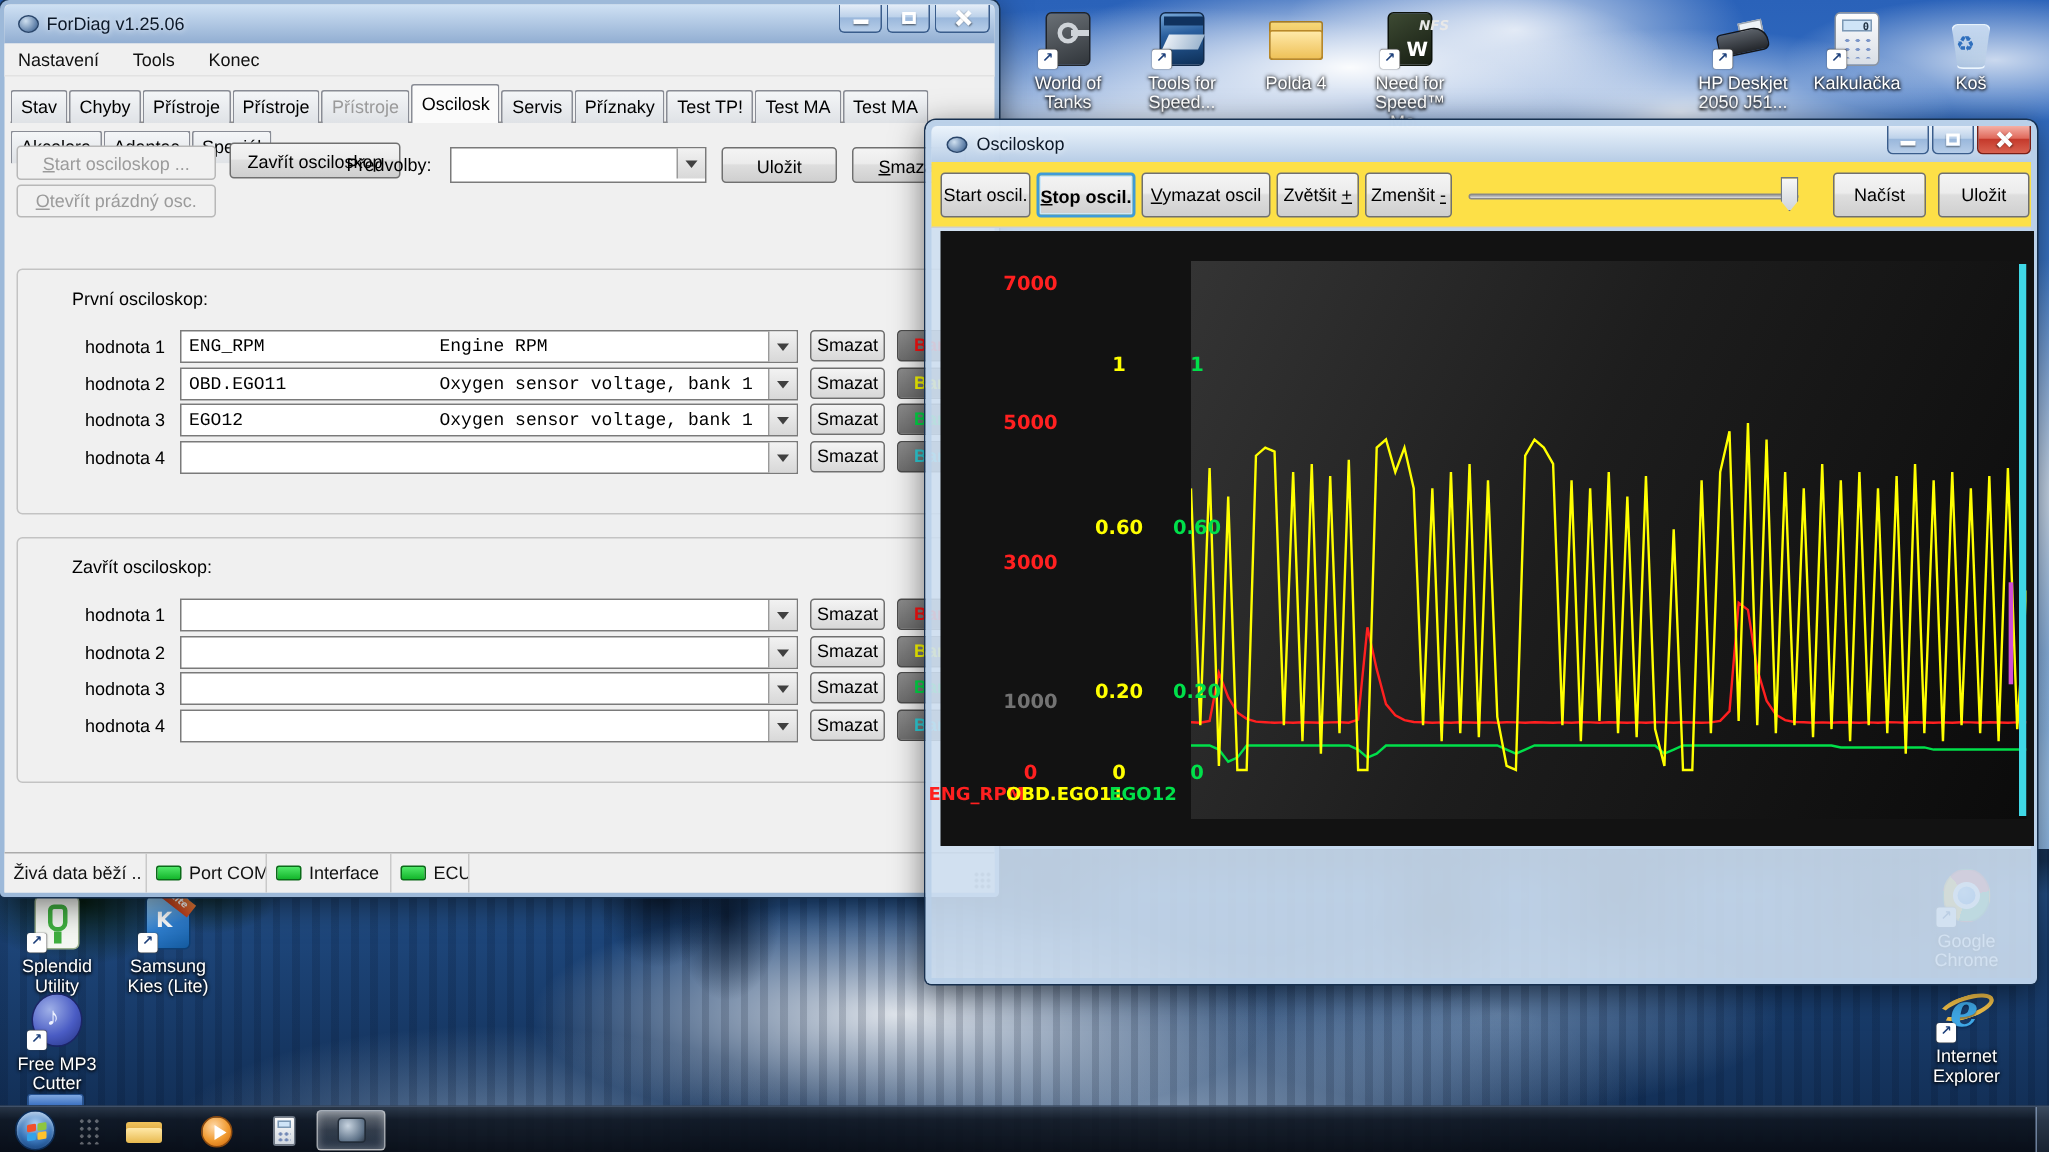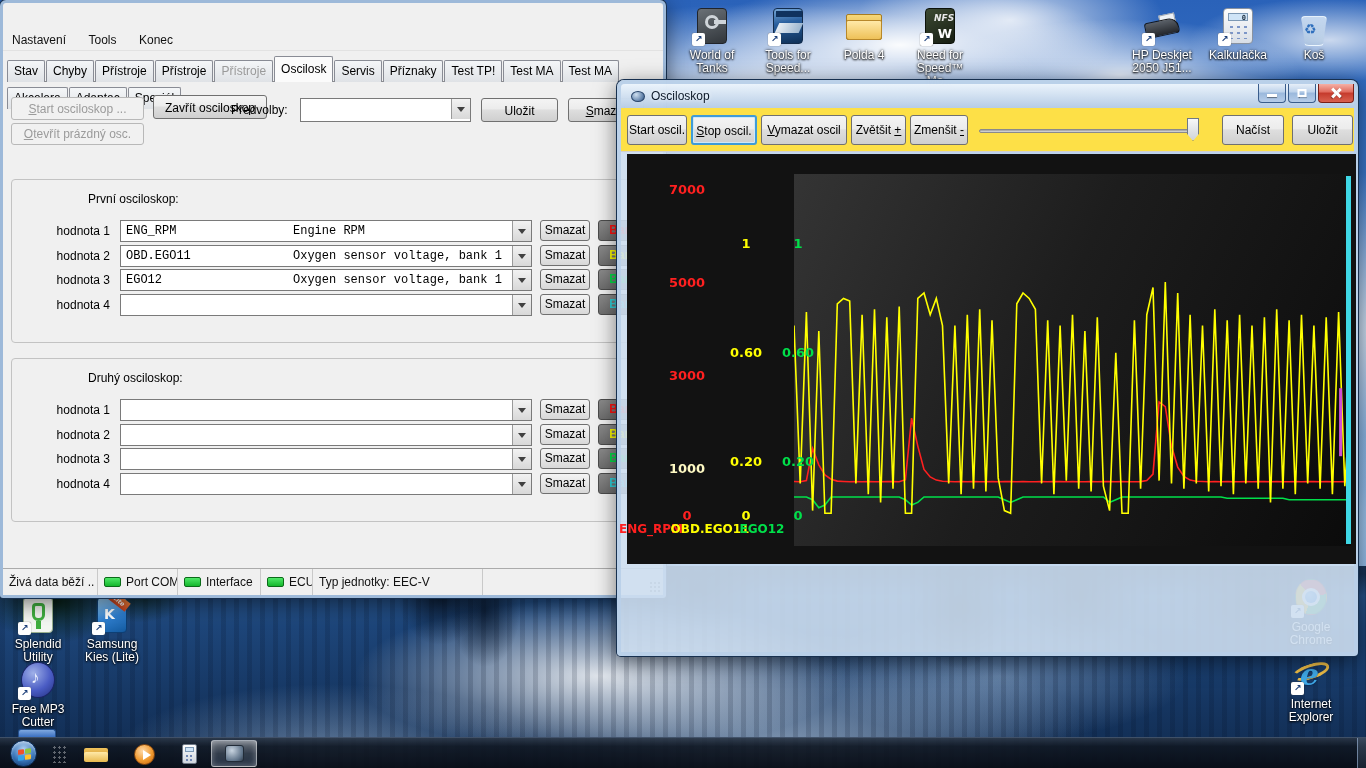--- a/index.html
+++ b/index.html
@@ -53,21 +53,21 @@
   .ic-wot i { position:absolute; left:7px; top:6px; width:14px; height:14px; border:3px solid #cfd4d9; border-radius:50%; }
   .ic-wot b { position:absolute; left:16px; top:11px; width:12px; height:4px; background:#cfd4d9; }
   .ic-nfs1 { background:linear-gradient(170deg,#77a8d8 0%,#2a5f9e 40%,#0d2f57 100%); border:1px solid #122b4c; }
   .ic-nfs1 i { position:absolute; left:3px; top:14px; width:24px; height:10px; background:linear-gradient(90deg,#e8eef5,#9db6cf); transform:skewX(-25deg); }
   .ic-nfs1 b { position:absolute; left:2px; top:2px; width:26px; height:6px; background:#10325e; }
   .ic-folder { position:absolute; inset:4px 3px 4px 3px; }
   .ic-folder .back { position:absolute; left:0; top:4px; width:36px; height:26px; background:linear-gradient(180deg,#f7d878,#dca63e); border-radius:2px; border:1px solid #a87c20; }
   .ic-folder .tab { position:absolute; left:0; top:0; width:16px; height:8px; background:#e9bf58; border-radius:2px 2px 0 0; border:1px solid #a87c20; }
   .ic-folder .front { position:absolute; left:0; top:10px; width:36px; height:20px; background:linear-gradient(180deg,#ffe9a8,#eec158); border-radius:2px 2px 3px 3px; border:1px solid #b8882a; }
   .ic-nfs2 { background:linear-gradient(150deg,#3d4a33,#161d12); border:1px solid #0c120a; }
-  .ic-nfs2 i { position:absolute; left:8px; top:4px; color:#e8e8e8; font:italic bold 9px "DejaVu Sans",sans-serif; }
+  .ic-nfs2 i { position:absolute; left:20px; top:4px; color:#e8e8e8; font:italic bold 9px "DejaVu Sans",sans-serif; }
   .ic-nfs2 b { position:absolute; right:2px; bottom:2px; color:#fff; font:bold 13px "DejaVu Sans",sans-serif; }
   .ic-hp { position:absolute; inset:6px 2px 6px 2px; }
   .ic-hp .body { position:absolute; left:2px; top:8px; width:34px; height:16px; background:linear-gradient(180deg,#5a6068,#23262b); border-radius:3px 10px 4px 4px; transform:rotate(-12deg); border:1px solid #14161a; }
   .ic-hp .sheet { position:absolute; left:16px; top:2px; width:16px; height:9px; background:#eef2f6; transform:rotate(-12deg); border:1px solid #9aa2ac; }
   .ic-calc { background:linear-gradient(180deg,#fdfdfd,#d8dee6); border:1px solid #8a93a0; }
   .ic-calc i { position:absolute; left:4px; top:4px; right:4px; height:8px; background:#cfe4f7; border:1px solid #7c98b4; font:bold 7px "DejaVu Sans Mono",monospace; color:#234; text-align:right; line-height:8px; padding-right:1px; }
   .ic-calc b { position:absolute; left:4px; right:4px; top:15px; bottom:4px;
     background-image:radial-gradient(#7c96c8 1.4px, rgba(0,0,0,0) 1.5px); background-size:7px 6px; }
   .ic-bin { position:absolute; inset:2px 6px 0 6px; }
   .ic-bin .cup { position:absolute; left:2px; top:8px; width:26px; height:30px; background:linear-gradient(180deg,rgba(225,238,250,.75),rgba(170,195,220,.55)); border:1px solid rgba(240,248,255,.9); border-radius:4px 4px 8px 8px; clip-path:polygon(0 0,100% 0,84% 100%,16% 100%); }
@@ -99,40 +99,40 @@
   .glyph-min { position:absolute; left:50%; bottom:5px; width:10px; height:3px; margin-left:-5px; background:#fff; box-shadow:0 1px 1px rgba(0,0,0,.45); }
   .glyph-max { position:absolute; left:50%; top:50%; width:9px; height:8px; transform:translate(-50%,-50%); border:2px solid #fff; box-shadow:0 1px 1px rgba(0,0,0,.45); }
   .glyph-x { position:absolute; left:50%; top:50%; width:12px; height:12px; transform:translate(-50%,-50%); }
   .glyph-x:before,.glyph-x:after { content:""; position:absolute; left:5px; top:0; width:2.5px; height:12px; background:#fff; box-shadow:0 1px 1px rgba(0,0,0,.4); }
   .glyph-x:before { transform:rotate(45deg); } .glyph-x:after { transform:rotate(-45deg); }
 
   .btn { position:absolute; display:inline-block; border:1px solid #707070; border-radius:3px;
     background:linear-gradient(180deg,#f4f4f4 0%,#ececec 45%,#dedede 50%,#cfcfcf 100%);
     font-size:12px; color:#000; text-align:center; }
   .btn.disabled { color:#9b9b9b; border-color:#b8b8b8; background:#f1f1f1; }
-  .btn.focused { border:2px solid #3f9bd8; box-shadow:inset 0 0 0 1px #cfe8f8; }
+  .btn.focused { border:2px solid #3f9bd8; box-shadow:inset 0 0 0 1px #cfe8f8;font-weight:bold; }
 
   
   #fordiag { left:0; top:0; width:666px; height:598px;
     border:3px solid rgba(150,180,215,.92); border-radius:6px 6px 3px 3px;
     background:#f0f0f0; }
   #fd-titlebar { height:26px; background:linear-gradient(180deg,rgba(205,224,244,.95),rgba(140,170,208,.95)); border-radius:4px 4px 0 0; }
   #fd-title { position:absolute; left:28px; top:6px; }
   #fd-icon { position:absolute; left:9px; top:7px; width:14px; height:12px; border-radius:50%;
     background:radial-gradient(circle at 35% 30%,#cfe0f0,#5e7fa8 70%,#2f4e74); border:1px solid #29456a; }
   #fd-menubar { position:absolute; left:0; right:0; top:26px; height:22px; background:#f0f0f0; border-bottom:1px solid #e2e2e2; }
   .menu-item { display:inline-block; padding:4px 9px 0 9px; font-size:12px; color:#111; }
   #fd-tabs { position:absolute; left:4px; top:52px; right:4px; height:27px; border-bottom:1px solid #8e8e8e; }
   .tab { position:relative; display:inline-block; height:22px; margin:5px 1px 0 0; padding:3px 6px 0 6px;
     font-size:12px; color:#000; border:1px solid #898c95; border-bottom:none; border-radius:2px 2px 0 0;
     background:linear-gradient(180deg,#f4f6f8,#dfe2e6); vertical-align:bottom; }
   .tab.active { height:26px; margin-top:1px; background:#fbfbfb; z-index:2; padding-top:5px; }
   .tab.disabled { color:#9a9a9a; }
   .grpbox { position:absolute; left:8px; width:640px; height:164px; border:1px solid #c3c3c3; border-radius:4px; }
-  .grpbox .gtitle { position:absolute; left:34px; top:12px; font-size:12px; color:#000; background:#f0f0f0; padding:0 2px;margin-left:40px; }
+  .grpbox .gtitle { position:absolute; left:34px; top:12px; font-size:12px; color:#000; background:#f0f0f0; padding:0 2px; }
   .vrow { position:absolute; left:6px; right:0; height:21px; }
   .vrow .rlabel { position:absolute; left:0; top:4px; width:92px; text-align:right; font-size:12px; }
   .combo { position:absolute; left:102px; top:0; width:412px; height:22px; background:#fff; border:1px solid #7a7a7a; }
   .combo .cname { position:absolute; left:5px; top:3px; width:166px; font:12px "Liberation Mono","DejaVu Sans Mono",monospace; white-space:pre; overflow:hidden; }
   .combo .cdesc { position:absolute; left:172px; top:3px; right:22px; font:12px "Liberation Mono","DejaVu Sans Mono",monospace; white-space:pre; overflow:hidden; }
   .combo .drop { position:absolute; right:0; top:0; width:19px; height:20px; border-left:1px solid #9a9a9a;
     background:linear-gradient(180deg,#f2f2f2,#d8d8d8); }
   .combo .drop:after { content:""; position:absolute; left:5px; top:8px; border:4px solid rgba(0,0,0,0); border-top:5px solid #404040; }
   .rowbtn { position:absolute; top:0; height:21px; border:1px solid #707070; border-radius:3px;
     background:linear-gradient(180deg,#f4f4f4,#d8d8d8); font-size:12px; text-align:center; padding-top:2px; }
@@ -323,20 +323,33 @@
             <i>e</i>
           </div>
           <span class="shortcut">↗</span>
         </div>
         <div class="lbl">Internet Explorer</div>
       </div>
     </div>
   <div id="partial-icon"></div>
 
   <div id="fordiag" class="window glass">
+    <div id="fd-titlebar" class="titlebar">
+      <span id="fd-icon"></span>
+      <span id="fd-title" class="title-text">ForDiag v1.25.06</span>
+      <span class="capbtn" style="left:556px;width:29px;">
+          <i class="glyph-min"></i>
+        </span>
+      <span class="capbtn" style="left:588px;width:29px;">
+          <i class="glyph-max"></i>
+        </span>
+      <span class="capbtn" style="left:620px;width:37px;">
+          <i class="glyph-x"></i>
+        </span>
+    </div>
     <div id="fd-menubar">
       <span class="menu-item">Nastavení</span>
       <span class="menu-item">Tools</span>
       <span class="menu-item">Konec</span>
     </div>
     <div id="fd-tabs"><span class="tab">Stav</span><span class="tab">Chyby</span><span class="tab">Přístroje</span><span class="tab">Přístroje</span><span class="tab disabled">Přístroje</span><span class="tab active">Oscilosk</span><span class="tab">Servis</span><span class="tab">Příznaky</span><span class="tab">Test TP!</span><span class="tab">Test MA</span><span class="tab">Test MA</span><span class="tab">Akcelera</span><span class="tab">Adaptac</span><span class="tab">Speciál</span></div>
 
     <div class="btn disabled" style="left:8px;top:94px;width:133px;height:23px;padding-top:4px;"><u>S</u>tart osciloskop ...</div>
     <div class="btn disabled" style="left:8px;top:120px;width:133px;height:22px;padding-top:3px;"><u>O</u>tevřít prázdný osc.</div>
     <div class="btn" style="left:150px;top:92px;width:114px;height:24px;padding-top:5px;">Zavřít osciloskop</div>
@@ -385,21 +398,21 @@
             <div class="combo">
               <span class="cname"></span>
               <span class="cdesc"></span>
               <span class="drop"></span>
             </div>
             <div class="rowbtn" style="left: 522px; width: 50px;">Smazat</div>
             <div class="colorbtn" style="left: 580px; color: rgb(47, 212, 222);">Barva</div>
           </div>
         </div>
         <div class="grpbox" style="top: 355px;">
-          <span class="gtitle">Druhý osciloskop:</span>
+          <span class="gtitle">Zavřít osciloskop:</span>
           <div class="vrow" style="top: 40px;">
             <span class="rlabel">hodnota 1</span>
             <div class="combo">
               <span class="cname"></span>
               <span class="cdesc"></span>
               <span class="drop"></span>
             </div>
             <div class="rowbtn" style="left: 522px; width: 50px;">Smazat</div>
             <div class="colorbtn" style="left: 580px; color: rgb(255, 17, 17);">Barva</div>
           </div>
@@ -434,21 +447,20 @@
             <div class="colorbtn" style="left: 580px; color: rgb(47, 212, 222);">Barva</div>
           </div>
         </div>
       </div>
 
     <div id="fd-status">
       <div class="seg" style="left:0;width:95px;">Živá data běží ..</div>
       <div class="seg" style="left:95px;width:80px;"><span class="led"></span><span>Port COM5</span></div>
       <div class="seg" style="left:175px;width:83px;"><span class="led"></span><span>Interface</span></div>
       <div class="seg" style="left:258px;width:52px;"><span class="led"></span><span>ECU</span></div>
-      <div class="seg" style="left:310px;width:170px;">Typ jednotky: EEC-V</div>
       <div id="grip"></div>
     </div>
   </div>
 
   <div id="oscwin" class="window glass">
     <div id="osc-titlebar" class="titlebar">
       <span id="osc-icon"></span>
       <span id="osc-title" class="title-text">Osciloskop</span>
       <span class="capbtn" style="left:637px;width:28px;">
           <i class="glyph-min"></i>
@@ -478,21 +490,21 @@
             <polyline points="0.0,307.5 6.2,307.8 12.4,306.6 18.6,274.5 24.8,290.8 30.9,301.0 37.1,305.2 43.3,307.1 49.5,307.5 55.7,307.8 61.9,307.6 68.1,307.8 74.3,307.5 80.5,307.7 86.6,307.8 92.8,307.6 99.0,307.5 105.2,307.8 111.4,305.7 117.6,244.2 123.8,272.1 130.0,295.4 136.2,302.9 142.3,306.1 148.5,307.3 154.7,307.5 160.9,307.8 167.1,307.6 173.3,307.8 179.5,307.5 185.7,307.7 191.9,307.8 198.0,307.6 204.2,307.8 210.4,307.5 216.6,307.6 222.8,307.8 229.0,307.5 235.2,307.7 241.4,307.8 247.6,307.6 253.7,307.8 259.9,307.5 266.1,307.6 272.3,307.8 278.5,307.5 284.7,307.7 290.9,307.8 297.1,307.6 303.3,307.8 309.4,307.5 315.6,307.6 321.8,307.8 328.0,307.5 334.2,307.7 340.4,307.8 346.6,307.6 352.8,306.6 359.0,300.1 365.1,227.9 371.3,232.6 377.5,272.1 383.7,293.1 389.9,302.4 396.1,306.1 402.3,307.3 408.5,307.5 414.7,307.8 420.8,307.6 427.0,307.8 433.2,307.5 439.4,307.7 445.6,307.8 451.8,307.6 458.0,307.8 464.2,307.5 470.4,307.6 476.5,307.8 482.7,307.5 488.9,307.7 495.1,307.8 501.3,307.6 507.5,307.8 513.7,307.5 519.9,307.6 526.1,307.8 532.2,307.5 538.4,307.7 544.6,307.8 550.8,307.6 557.0,307.5" fill="none" stroke="#ff2020" stroke-width="1.6"></polyline>
             <polyline points="0.0,151.6 6.2,309.4 12.4,138.0 18.6,336.6 24.8,157.0 30.9,339.3 37.1,339.3 43.3,129.8 49.5,124.4 55.7,127.1 61.9,309.4 68.1,140.7 74.3,320.2 80.5,135.3 86.6,328.4 92.8,143.4 99.0,314.8 105.2,132.6 111.4,339.3 117.6,339.3 123.8,124.4 130.0,119.0 136.2,140.7 142.3,124.4 148.5,151.6 154.7,309.4 160.9,151.6 167.1,320.2 173.3,140.7 179.5,314.8 185.7,135.3 191.9,317.5 198.0,146.2 204.2,303.9 210.4,336.6 216.6,339.3 222.8,129.8 229.0,119.0 235.2,124.4 241.4,135.3 247.6,309.4 253.7,146.2 259.9,320.2 266.1,151.6 272.3,306.6 278.5,140.7 284.7,314.8 290.9,157.0 297.1,317.5 303.3,143.4 309.4,312.1 315.6,336.6 321.8,178.8 328.0,339.3 334.2,339.3 340.4,146.2 346.6,314.8 352.8,140.7 359.0,113.5 365.1,306.6 371.3,108.1 377.5,309.4 383.7,119.0 389.9,314.8 396.1,140.7 402.3,309.4 408.5,151.6 414.7,317.5 420.8,135.3 427.0,312.1 433.2,146.2 439.4,320.2 445.6,140.7 451.8,309.4 458.0,151.6 464.2,314.8 470.4,143.4 476.5,328.4 482.7,135.3 488.9,314.8 495.1,146.2 501.3,320.2 507.5,140.7 513.7,309.4 519.9,151.6 526.1,314.8 532.2,143.4 538.4,320.2 544.6,138.0 550.8,312.1 557.0,219.6" fill="none" stroke="#ffff00" stroke-width="1.6"></polyline>
             <rect x="545.1" width="3" y="214.2" height="68.0" fill="#d24fd4"></rect>
             <rect x="552.0" width="5" y="2" height="368" fill="#3fd8e6"></rect>
           </svg>
         </div>
       <div id="scope-ticks">
           <div class="tick" style="left: 24px; top: 28px; color: rgb(255, 32, 32);">7000</div>
           <div class="tick" style="left: 24px; top: 121.143px; color: rgb(255, 32, 32);">5000</div>
           <div class="tick" style="left: 24px; top: 214.286px; color: rgb(255, 32, 32);">3000</div>
-          <div class="tick" style="left: 24px; top: 307.429px; color: #fef9c3;">1000</div>
+          <div class="tick" style="left: 24px; top: 307.429px; color: #737373;">1000</div>
           <div class="tick" style="left: 24px; top: 354px; color: rgb(255, 32, 32);">0</div>
           <div class="tick" style="left: 83px; top: 82px; color: rgb(255, 255, 0);">1</div>
           <div class="tick" style="left: 83px; top: 190.8px; color: rgb(255, 255, 0);">0.60</div>
           <div class="tick" style="left: 83px; top: 299.6px; color: rgb(255, 255, 0);">0.20</div>
           <div class="tick" style="left: 83px; top: 354px; color: rgb(255, 255, 0);">0</div>
           <div class="tick" style="left: 135px; top: 82px; color: rgb(0, 224, 74);">1</div>
           <div class="tick" style="left: 135px; top: 190.8px; color: rgb(0, 224, 74);">0.60</div>
           <div class="tick" style="left: 135px; top: 299.6px; color: rgb(0, 224, 74);">0.20</div>
           <div class="tick" style="left: 135px; top: 354px; color: rgb(0, 224, 74);">0</div>
         </div>

